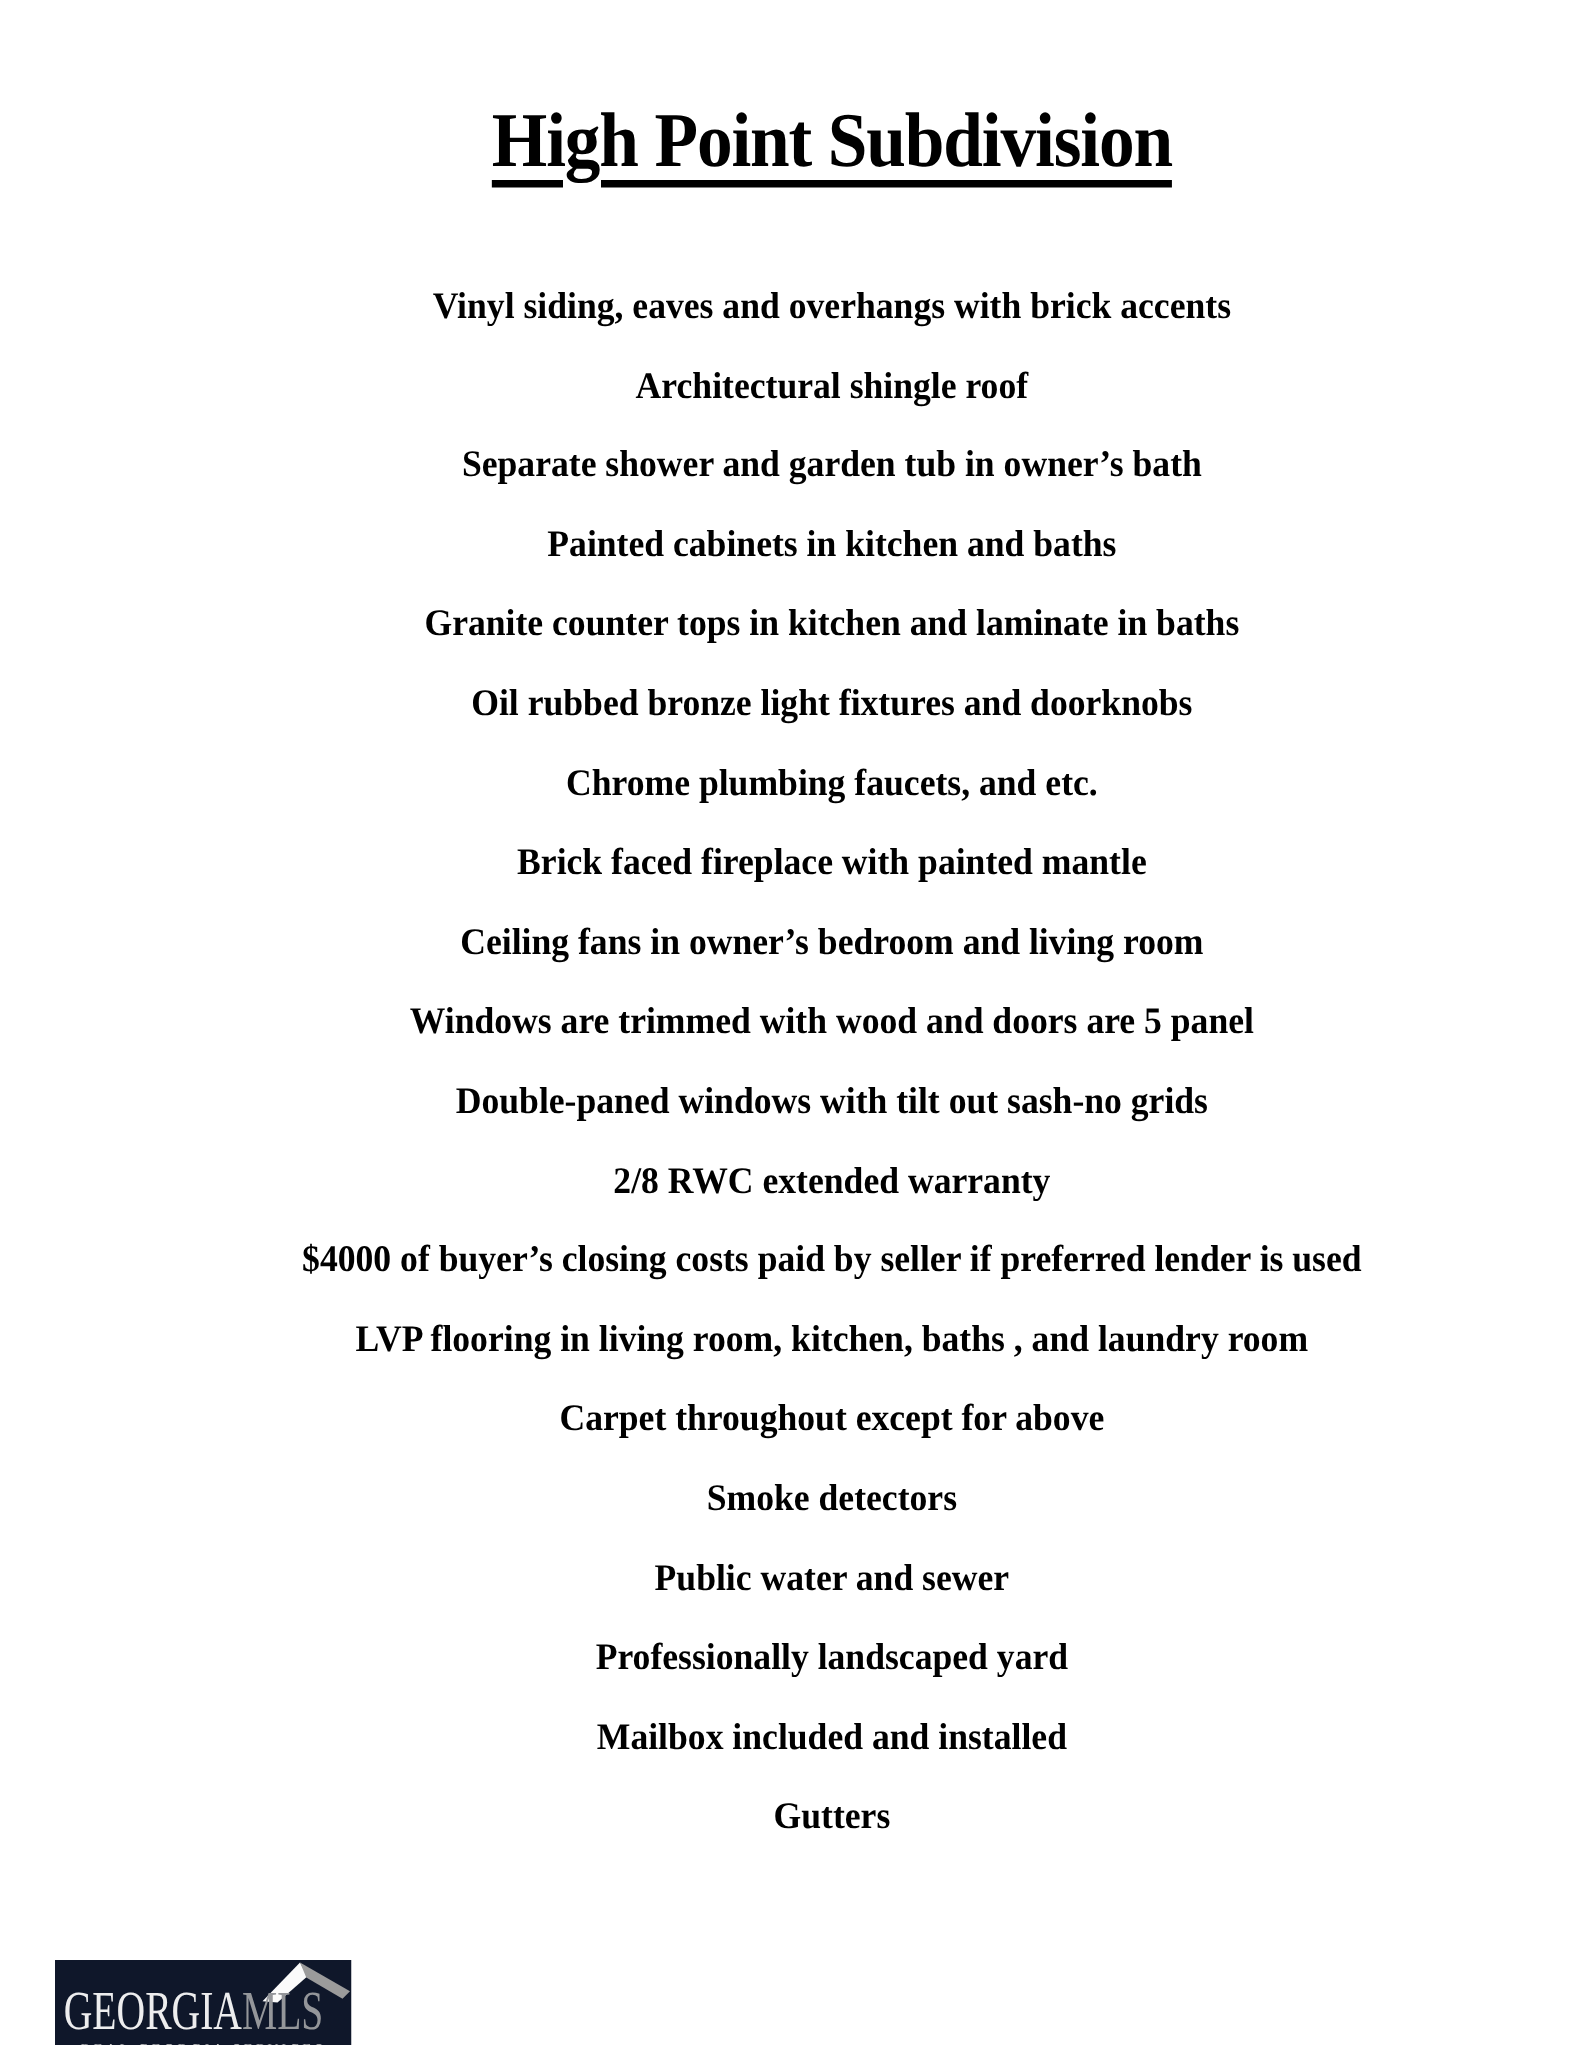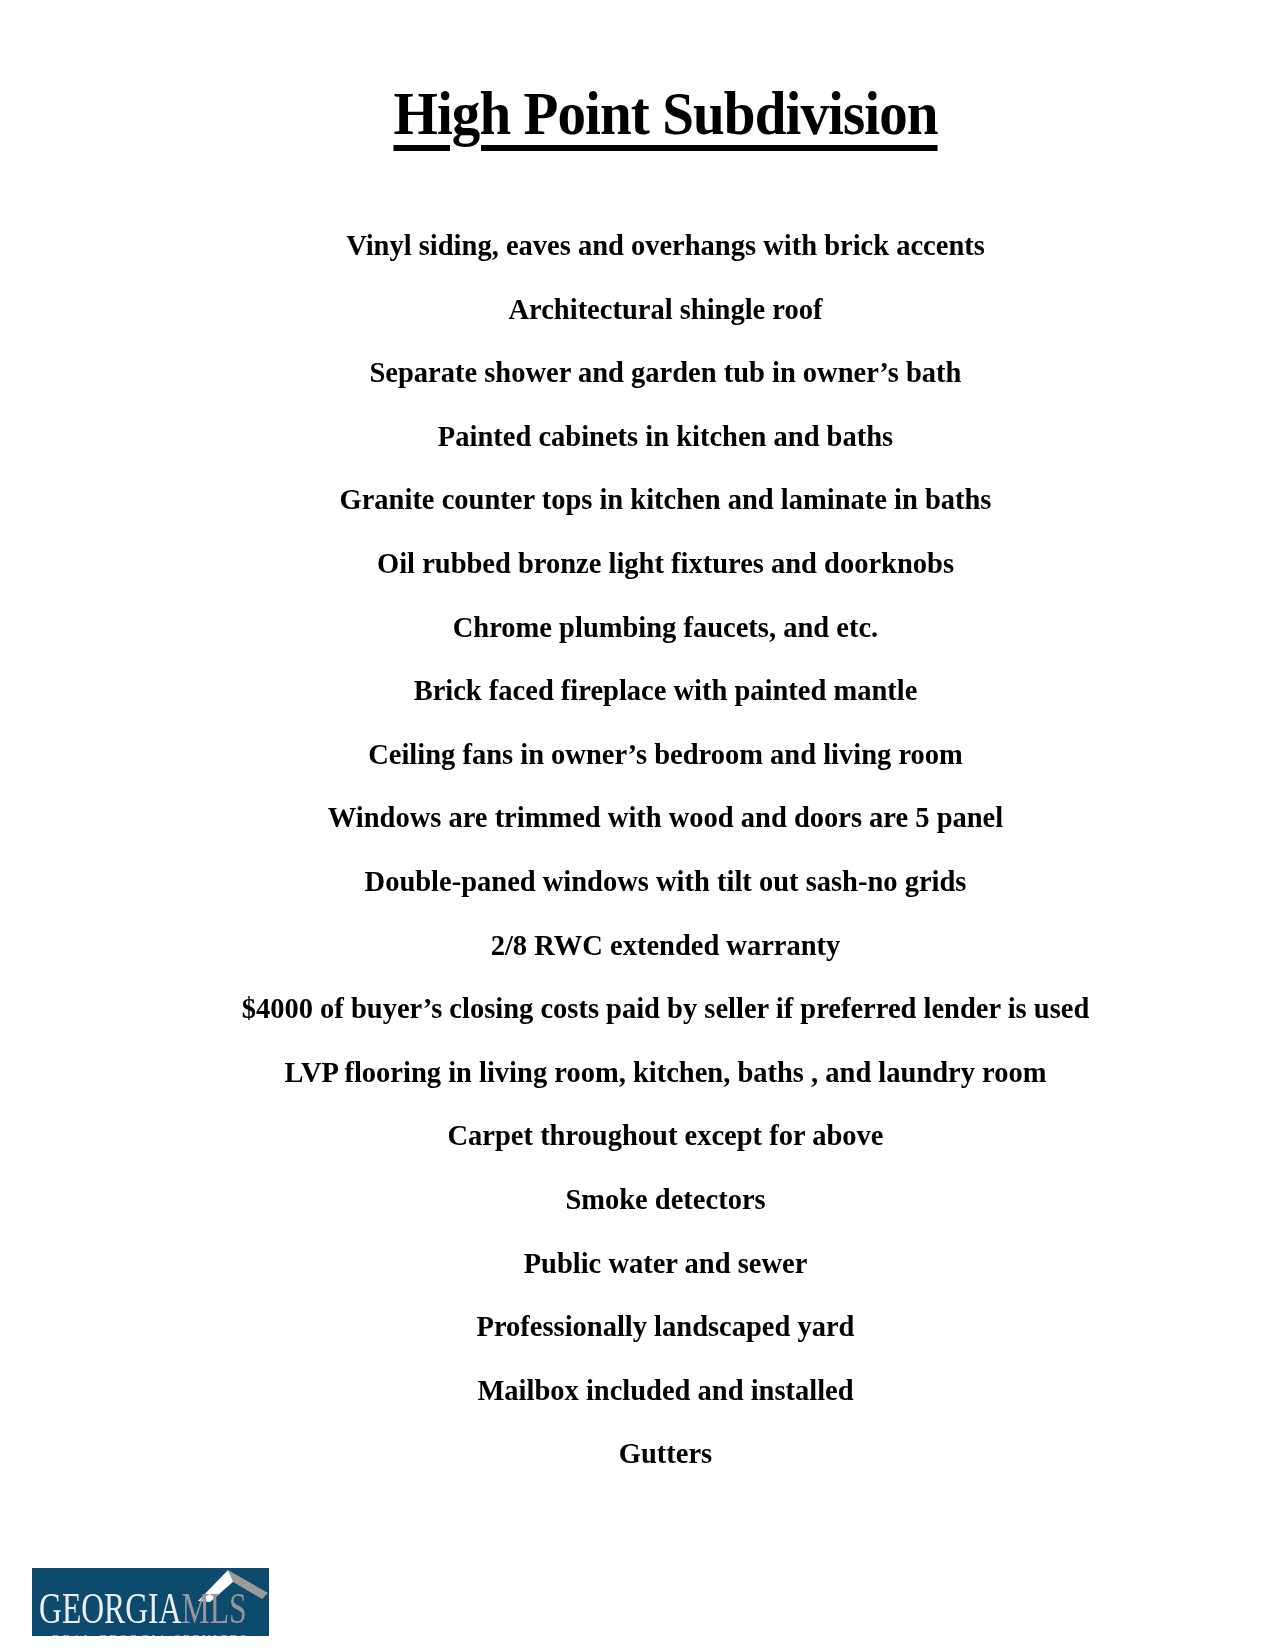--- a/index.html
+++ b/index.html
@@ -49,25 +49,25 @@
     font-size: 30px;
     font-weight: 700;
     line-height: 63.6px;
     text-align: center;
     white-space: pre;
     color: #000000;
   }
   
   .mls-logo {
     position: absolute;
-    left: 4px;
+    left: 16px;
     top: 1568px;
     width: 237px;
     height: 82px;
-    background: #0c4a6e;
+    background: #0f172a;
   }
   .mls-roof {
     position: absolute;
     left: 0;
     top: 0;
     width: 237px;
     height: 40px;
   }
   .mls-brand {
     position: absolute;

